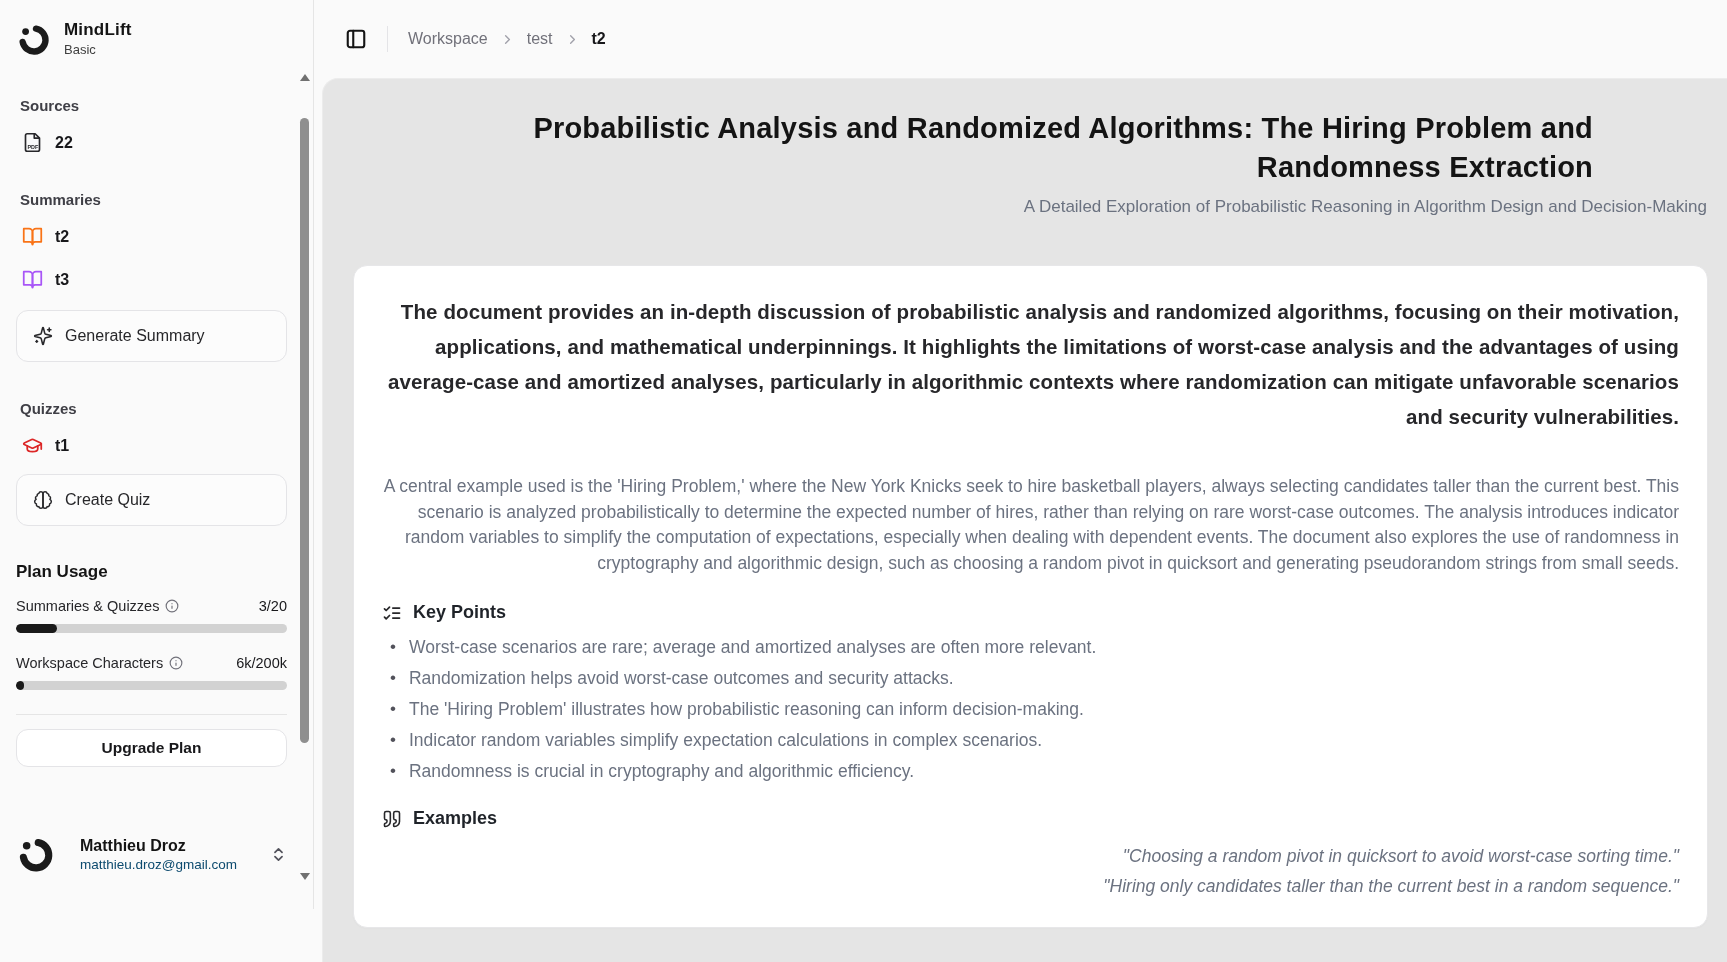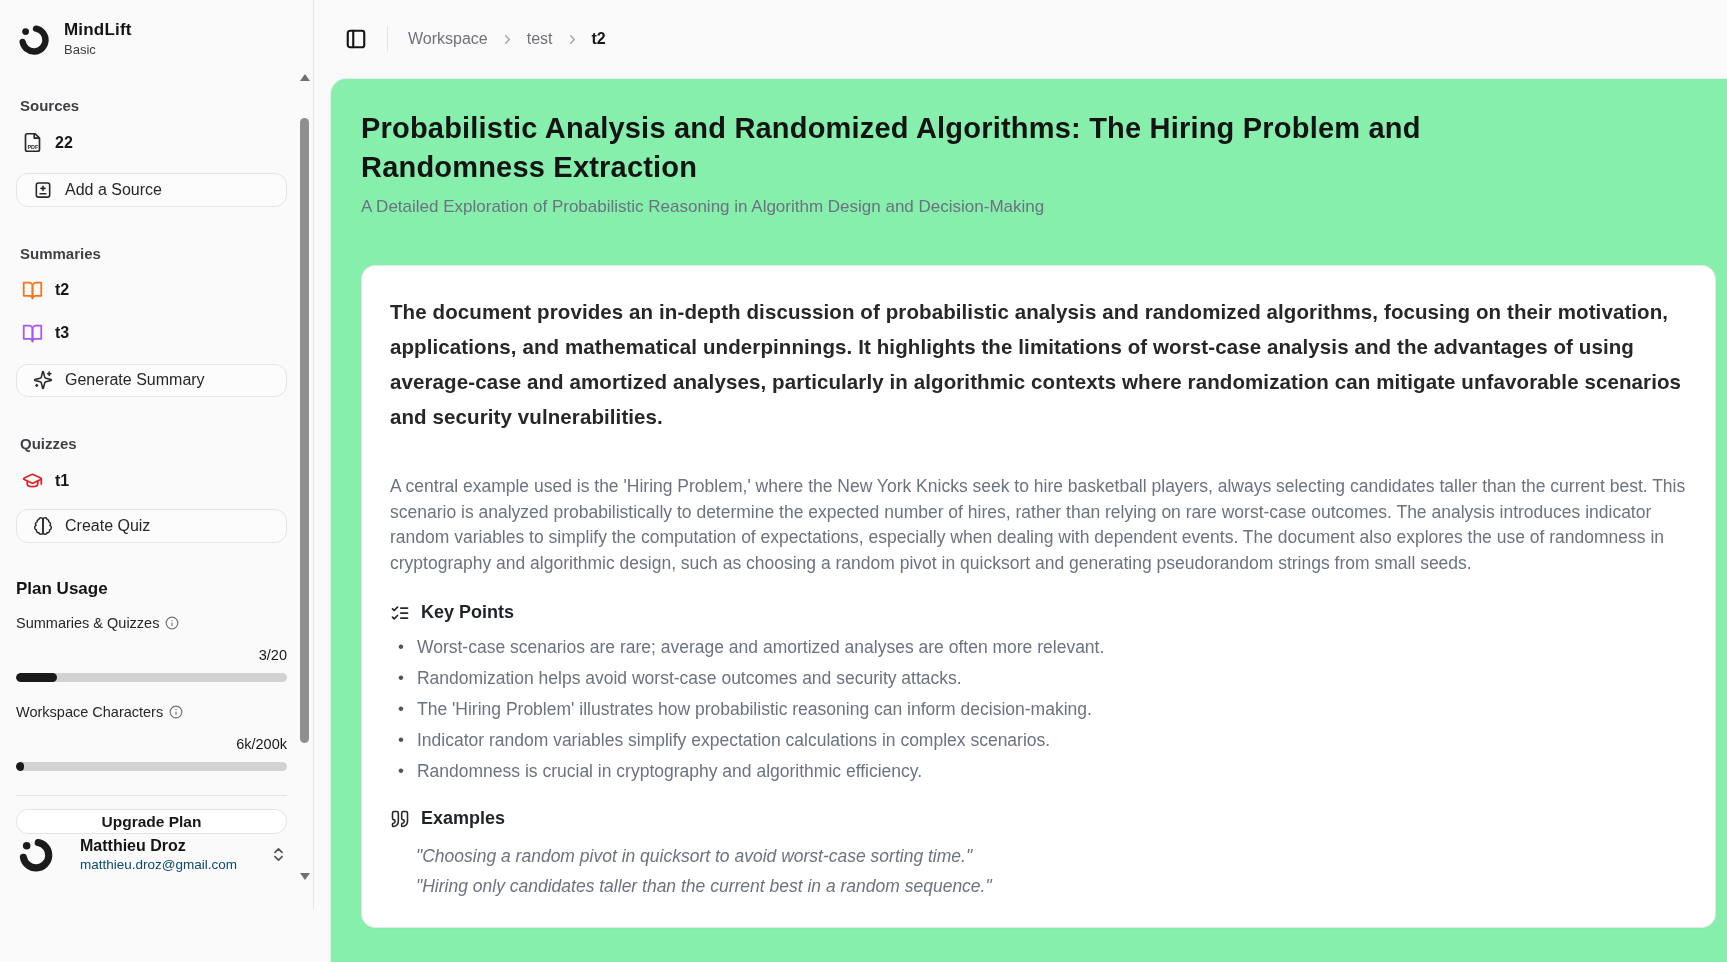--- a/index.html
+++ b/index.html
@@ -34,21 +34,21 @@
     display:flex; align-items:center; gap:12px; padding:0 16px;
     font-size:16px; font-weight:500; color:#27272a; cursor:pointer;
   }
   .side-btn .ic { width:20px; height:20px; }
 
   .plan-title { font-size:17px; font-weight:700; color:#141414; margin-top:36px; }
   .meter { margin-top:16px; }
   .meter-row { display:flex; align-items:flex-start; justify-content:space-between; }
   .meter-label { font-size:14.5px; color:#27272a; display:flex; align-items:center; gap:6px; }
   .meter-label .ic { width:14px; height:14px; color:#71717a; }
-  .meter-value { font-size:14.5px; color:#18181b;margin-top:32px; }
+  .meter-value { font-size:14.5px; color:#18181b; }
   .meter-track { margin-top:10px; height:9px; background:#d2d2d2; border-radius:6px; overflow:hidden; }
   .meter-fill { height:100%; background:#1a1a1a; border-radius:6px; }
 
   .divider { height:1px; background:#e5e5e5; margin-top:24px; }
   .upgrade-btn {
     margin-top:14px; height:38px; width:100%;
     background:#ffffff; border:1px solid #e4e4e7; border-radius:12px;
     font-size:15.5px; font-weight:700; color:#18181b; cursor:pointer;
     display:flex; align-items:center; justify-content:center;
     font-family:inherit;
@@ -62,31 +62,31 @@
   .user-caret { width:17px; height:17px; color:#52525b; }
 
   
   .sb-scroll { position:absolute; left:299px; top:74px; width:12px; height:806px; }
   .sb-up, .sb-down { position:absolute; left:1px; width:0; height:0; border-left:5px solid transparent; border-right:5px solid transparent; cursor:pointer; }
   .sb-up { top:0; border-bottom:7px solid #707070; }
   .sb-down { bottom:0; border-top:7px solid #707070; }
   .sb-thumb { position:absolute; left:1px; top:44px; width:9px; height:625px; background:#8f8f8f; border-radius:5px; cursor:pointer; }
 
   
-  .main { flex:1; min-width:0; display:flex; flex-direction:column; background:#fafafa; }
+  .main { flex:1; min-width:0; display:flex; flex-direction:column; background:#fafafa;text-align:right; }
   .topbar { height:78px; display:flex; align-items:center; padding-left:31px; flex:none; }
   .panel-toggle { width:22px; height:22px; color:#141414; cursor:pointer; }
   .topbar-sep { width:1px; height:26px; background:#e4e4e7; margin:0 20px; }
   .crumbs { display:flex; align-items:center; gap:12px; }
   .crumb { font-size:16px; color:#71717a; cursor:pointer; }
   .crumb-chevron { width:15px; height:15px; color:#a1a1aa; }
   .crumb.current { color:#18181b; font-weight:700; cursor:default; }
 
   .panel {
-    flex:1; margin-left:16px; background:#86efac;
+    flex:1; margin-left:8px; background:#e5e5e5;
     border:1px solid #ececec; border-right:0; border-bottom:0;
     border-top-left-radius:16px;
     padding:30px 20px 0 30px; overflow:hidden;
   }
   .doc-title {
     font-size:29px; line-height:39px; font-weight:700; color:#141414;
     max-width:1240px; letter-spacing:.2px;
   }
   .doc-subtitle { font-size:17px; color:#6b7280; margin-top:10px; }
 
@@ -144,27 +144,20 @@
 
   <div class="item-row">
     <svg class="ic" viewBox="0 0 24 24" fill="none" stroke="#27272a" stroke-width="1.9" stroke-linecap="round" stroke-linejoin="round">
       <path d="M15 2H6a2 2 0 0 0-2 2v16a2 2 0 0 0 2 2h12a2 2 0 0 0 2-2V7z"></path>
       <path d="M14 2v5h5"></path>
       <text x="6.2" y="19.5" font-size="6.2" font-weight="bold" stroke="none" fill="#27272a" font-family="Liberation Sans, sans-serif">PDF</text>
     </svg>
     <span class="item-label">22</span>
   </div>
 
-  <button class="side-btn">
-    <svg class="ic" viewBox="0 0 24 24" fill="none" stroke="#27272a" stroke-width="1.9" stroke-linecap="round" stroke-linejoin="round">
-      <rect x="4" y="3.5" width="16" height="17" rx="2.5"></rect>
-      <path d="M12 7.5v5M9.5 10h5M8.5 16.5h7"></path>
-    </svg>
-    <span>Add a Source</span>
-  </button>
 
   <div class="section-label">Summaries</div>
 
   <div class="item-row">
     <svg class="ic" viewBox="0 0 24 24" fill="none" stroke="#f97316" stroke-width="2" stroke-linecap="round" stroke-linejoin="round">
       <path d="M2 3h6a4 4 0 0 1 4 4v14a3 3 0 0 0-3-3H2z"></path>
       <path d="M22 3h-6a4 4 0 0 0-4 4v14a3 3 0 0 1 3-3h7z"></path>
     </svg>
     <span class="item-label">t2</span>
   </div>

